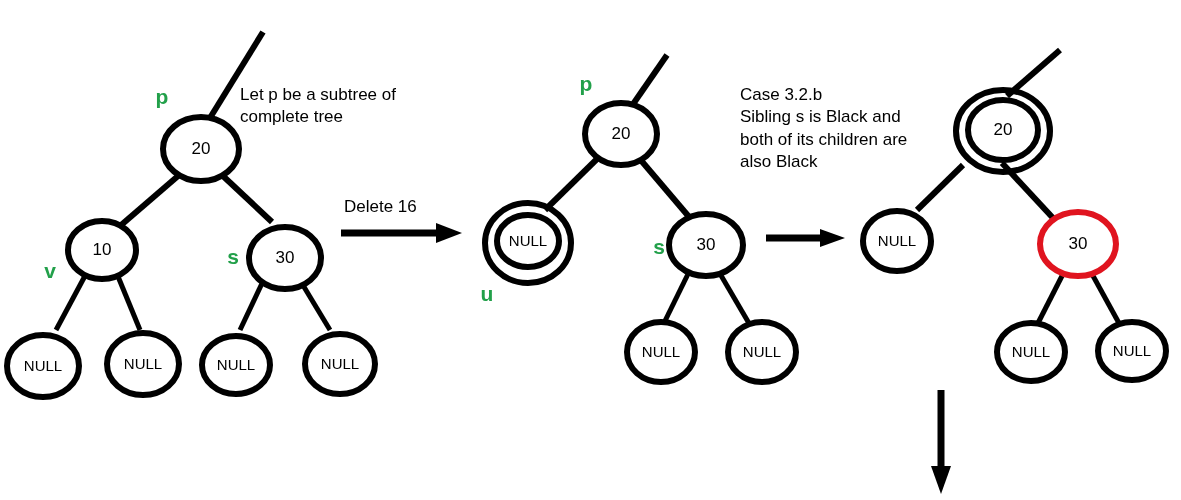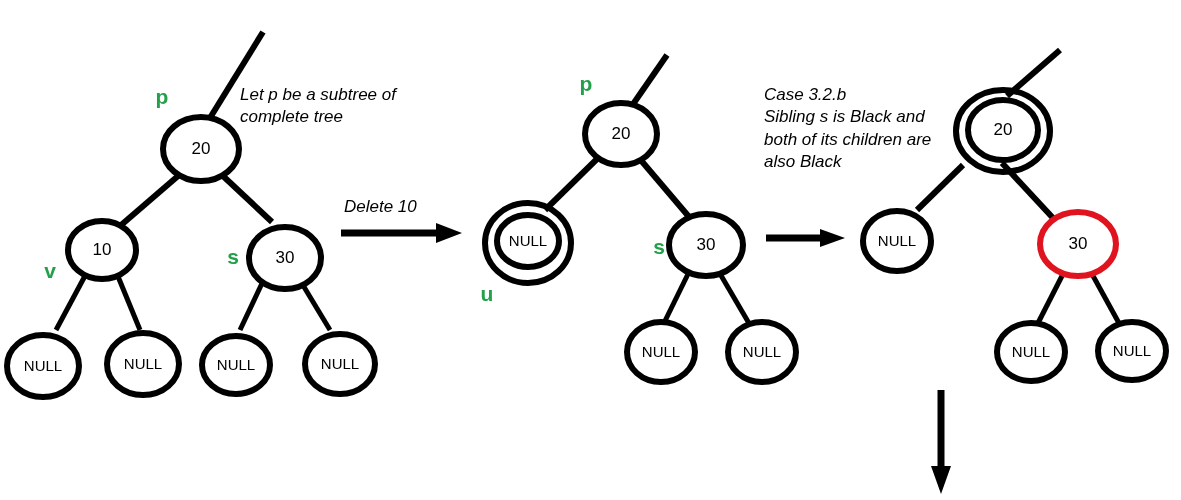--- a/index.html
+++ b/index.html
@@ -84,24 +84,23 @@
     text-anchor: middle;
     dominant-baseline: middle;
   }
   .annotation-text {
     position: absolute;
     font-family: "Liberation Sans", sans-serif;
     font-size: 17px;
     color: #000000;
     line-height: 1.32;
     white-space: pre-line;
-    font-style: italic;
   }
   #note-subtree { left: 240px; top: 84px; width: 210px; }
-  #note-case    { left: 740px; top: 84px; width: 190px; margin-left: 24px; }
+  #note-case    { left: 740px; top: 84px; width: 190px; }
   #note-recur   { left: 958px; top: 405px; width: 205px; }
   #label-delete { left: 344px; top: 196px; }
 </style>
 </head>
 <body>
 
 <div id="diagram-root">
 
   <svg id="tree-svg" viewBox="0 0 1181 500">
 
@@ -240,15 +239,15 @@
     </g>
 
   </svg>
 
   <div class="annotation-text" id="note-subtree">Let p be a subtree of complete tree</div>
 
   <div class="annotation-text" id="note-case">Case 3.2.b
 Sibling s is Black and both of its children are also Black</div>
 
 
-  <div class="annotation-text" id="label-delete">Delete 10</div>
+  <div class="annotation-text" id="label-delete">Delete 16</div>
 
 </div>
 
 </body></html>

